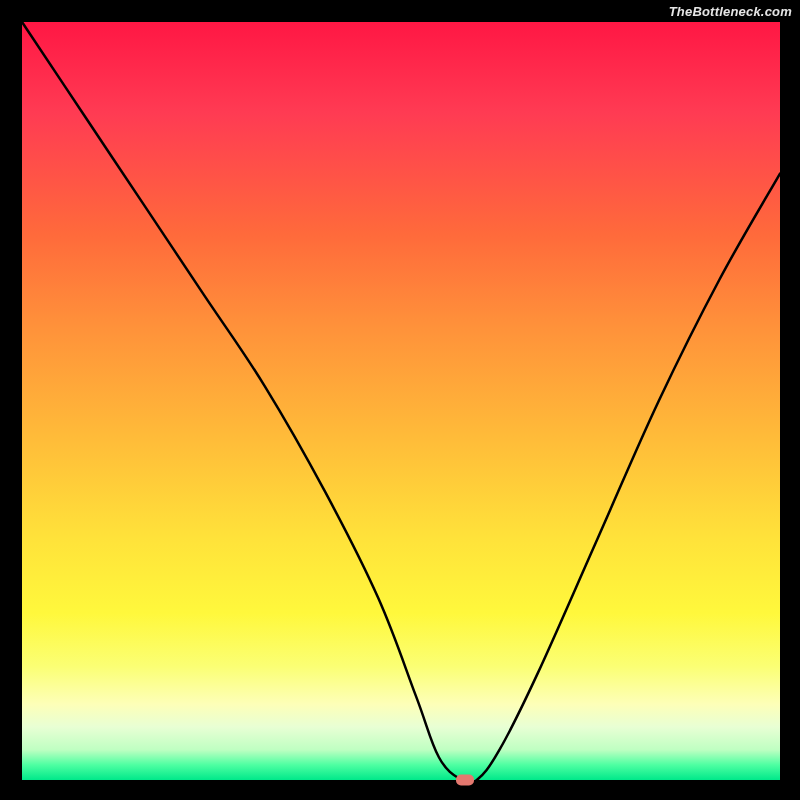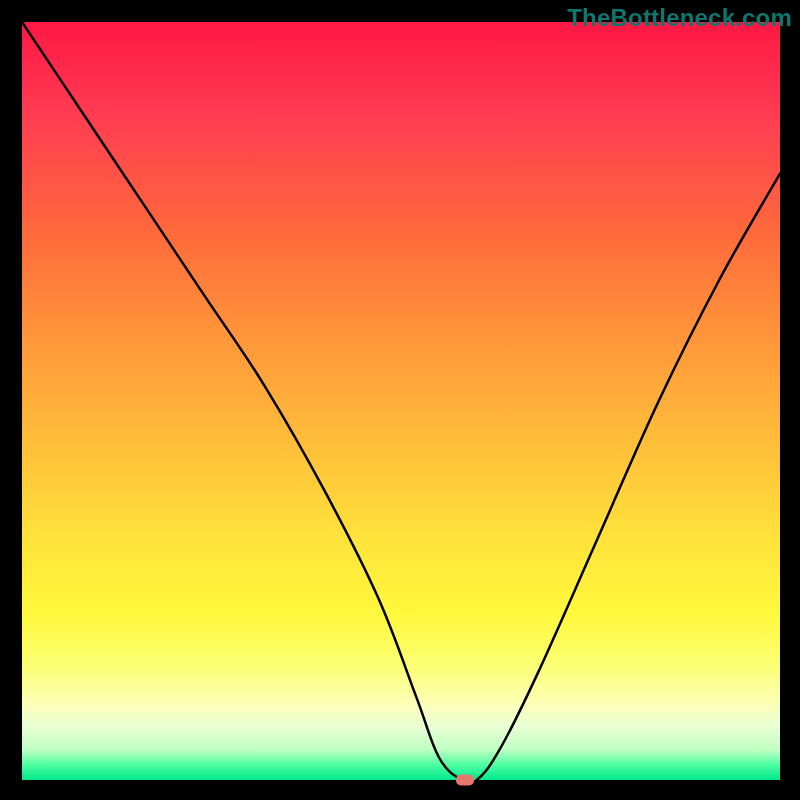--- a/index.html
+++ b/index.html
@@ -58,24 +58,25 @@
     position: absolute;
     width: 18px;
     height: 11px;
     border-radius: 5px;
     transform: translate(-50%, -50%);
   }
   .watermark {
     position: absolute;
     top: 4px;
     right: 8px;
-    color: #0f766e;
-    font-size: 24px;
+    color: #e5e5e5;
+    font-size: 13px;
     font-weight: 600;
     letter-spacing: 0.2px;
+    font-style: italic;
   }
 </style>
 </head>
 <body>
 
 <div class="frame">
 
   <div class="plot-area">
 
     <svg class="curve-svg" viewBox="0 0 758 758" preserveAspectRatio="none">

